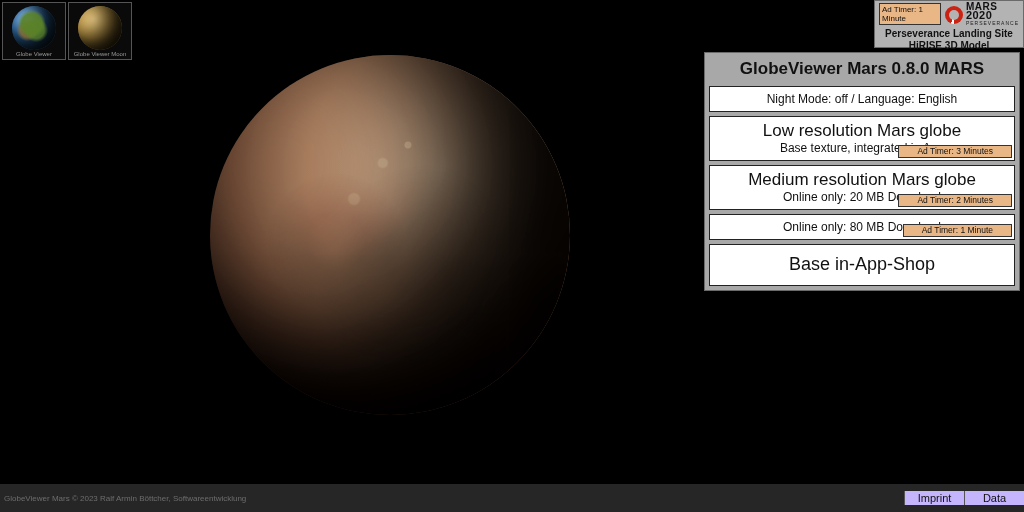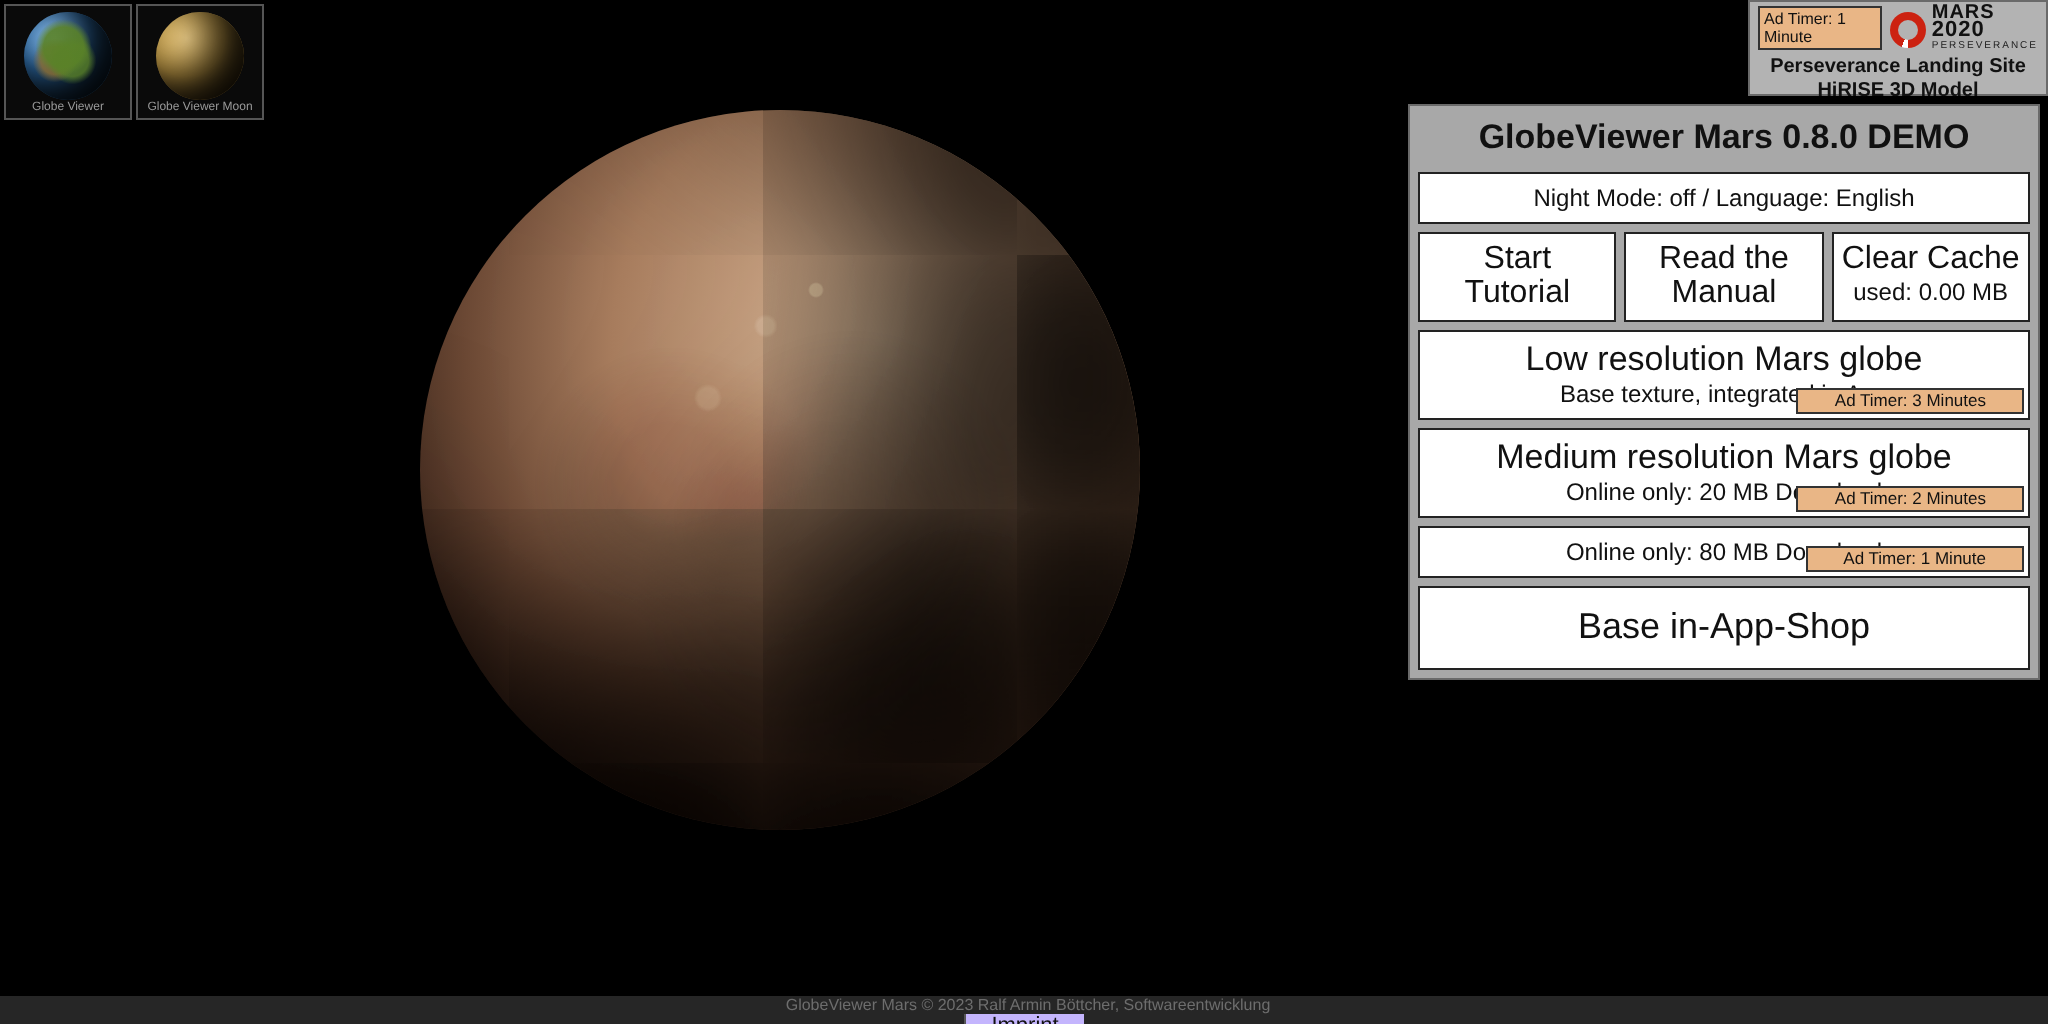--- a/index.html
+++ b/index.html
@@ -134,23 +134,23 @@
     position: absolute; right: 2px; bottom: 2px;
     font-size: 8.5px; line-height: 9px;
     background: #e9b686; border: 1px solid #333;
     padding: 1px 18px; color:#111; text-align:center;
   }
   .btn.big .t { font-size: 18px; padding: 6px 0; display:block; }
 
   
   .footer {
     position: absolute; left: 0; right: 0; bottom: 0;
-    height: 14px; background: #262626;
+    height: 28px; background: #262626;
     display: flex; align-items: center;
-    font-size: 8px; color: #6d6d6d; flex-direction: column;
+    font-size: 8px; color: #6d6d6d;
   }
   .footer .copy { padding-left: 4px; flex: 1; }
   .footer .fb {
     height: 14px; min-width: 60px;
     background: #c4b5fd; color: #111;
     border-left: 1px solid #555;
     display: flex; align-items: center; justify-content: center;
     font-size: 11px; cursor: pointer;
   }
 </style>
@@ -182,40 +182,26 @@
         <div class="l2">2020</div>
         <div class="l3">PERSEVERANCE</div>
       </div>
     </div>
   </div>
   <div class="promo-sub">Perseverance Landing Site</div>
   <div class="promo-sub">HiRISE 3D Model</div>
 </div>
 
 <div class="panel">
-  <div class="panel-title">GlobeViewer Mars 0.8.0 DEMO</div>
+  <div class="panel-title">GlobeViewer Mars 0.8.0 MARS</div>
 
   <div class="btn">
     <div class="s">Night Mode: off / Language: English</div>
   </div>
 
-  <div class="row3">
-    <div class="btn">
-      <div class="t">Start</div>
-      <div class="t">Tutorial</div>
-    </div>
-    <div class="btn">
-      <div class="t">Read the</div>
-      <div class="t">Manual</div>
-    </div>
-    <div class="btn">
-      <div class="t">Clear Cache</div>
-      <div class="s">used: 0.00 MB</div>
-    </div>
-  </div>
 
   <div class="btn">
     <div class="t">Low resolution Mars globe</div>
     <div class="s">Base texture, integrated in App</div>
     <div class="adbadge">Ad Timer: 3 Minutes</div>
   </div>
 
   <div class="btn">
     <div class="t">Medium resolution Mars globe</div>
     <div class="s">Online only: 20 MB Download</div>

